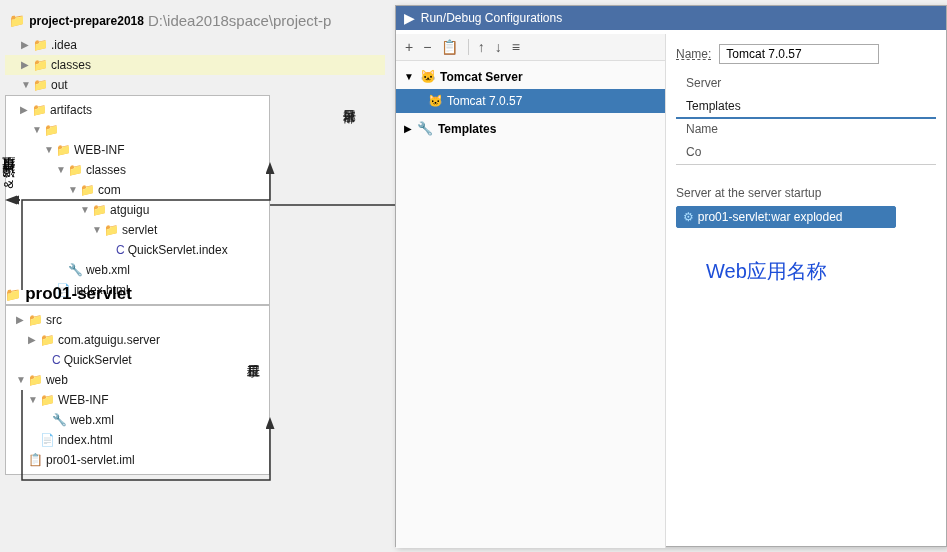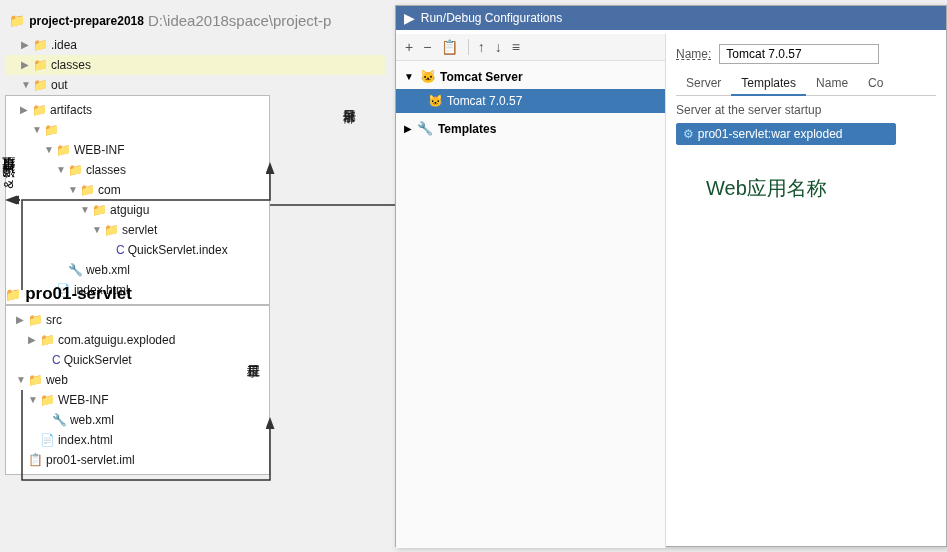--- a/index.html
+++ b/index.html
@@ -195,21 +195,22 @@
     .name-value {
       border: 1px solid #aaa;
       padding: 2px 6px;
       font-size: 12px;
       width: 160px;
     }
 
     .tabs-row {
       display: flex;
       border-bottom: 1px solid #ccc;
-      margin-bottom: 7px;
+      margin-bottom: 21px;
+      flex-direction: column;
     }
 
     .tab {
       padding: 4px 10px;
       cursor: pointer;
       font-size: 12px;
       color: #555;
       border-bottom: 2px solid transparent;
       margin-bottom: -1px;
     }
@@ -233,21 +234,21 @@
       border: 1px solid #3d7ab5;
       background: #3d7ab5;
       color: white;
       font-size: 12px;
       width: 220px;
       border-radius: 2px;
     }
 
     .web-name-label {
       font-size: 20px;
-      color: #14532d;
+      color: #1d4ed8;
       margin: 30px 0 10px 30px;
     }
 
     .app-context-row {
       display: flex;
       align-items: center;
       gap: 8px;
       position: absolute;
       bottom: 30px;
       left: 10px;
@@ -382,21 +383,21 @@
     <div class="tree-item">
       <span class="indent" style="width:4px"></span>
         <span class="arrow">▶</span>
       <span class="icon folder-blue">📁</span>
       <span class="label">src</span>
     </div>
     <div class="tree-item">
       <span class="indent" style="width:16px"></span>
         <span class="arrow">▶</span>
       <span class="icon folder-blue">📁</span>
-      <span class="label">com.atguigu.exploded</span>
+      <span class="label">com.atguigu.server</span>
     </div>
     <div class="tree-item">
       <span class="indent" style="width:28px"></span>
         <span class="arrow" style="width:12px"></span>
       <span class="icon" style="color:#44a; margin-right:3px;">C</span>
       <span class="label">QuickServlet</span>
     </div>
     <div class="tree-item">
       <span class="indent" style="width:4px"></span>
         <span class="arrow">▼</span>

